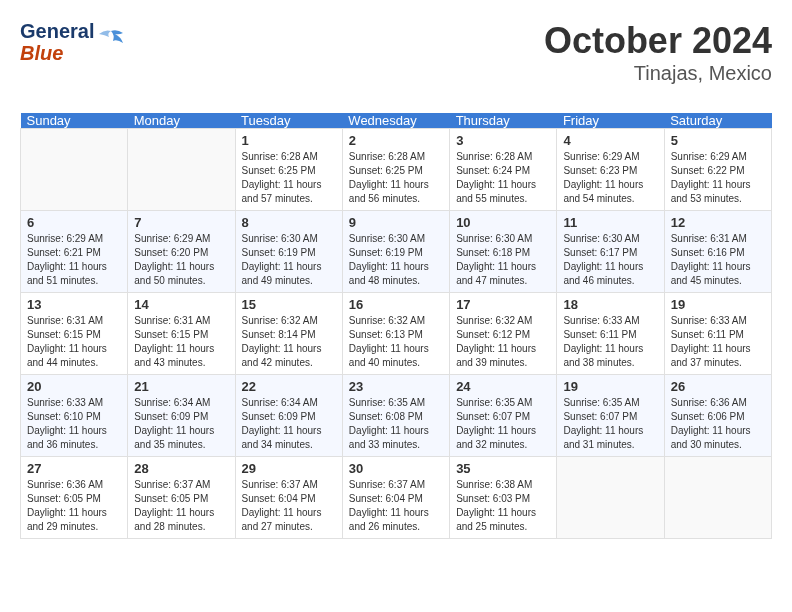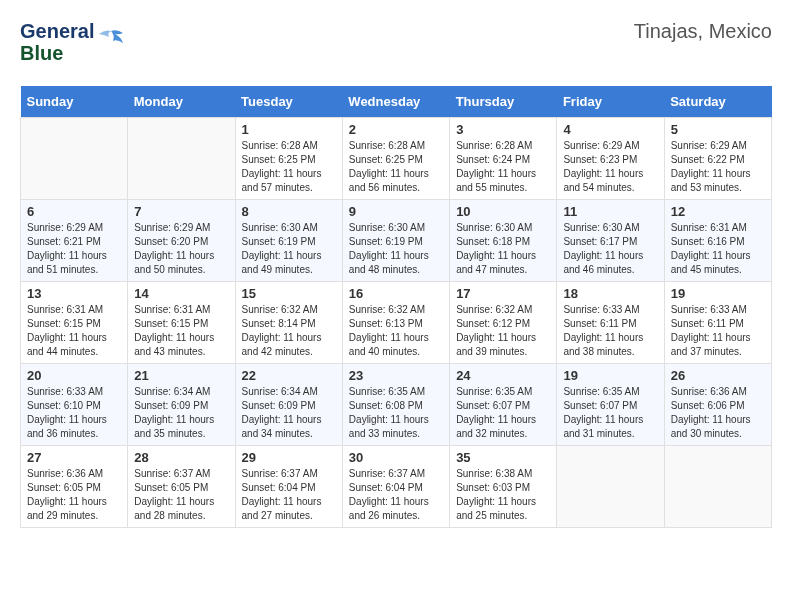--- a/index.html
+++ b/index.html
@@ -7,21 +7,21 @@
       font-family: Arial, sans-serif;
       background: #fff;
       width: 792px;
       min-height: 612px;
       padding: 20px;
     }
     .header {
       display: flex;
       justify-content: space-between;
       align-items: flex-start;
-      margin-bottom: 22px;
+      margin-bottom: 28px;
     }
     .logo {
       display: flex;
       flex-direction: column;
       align-items: flex-start;
     }
     .logo-wrapper {
       display: flex;
       align-items: center;
     }
@@ -39,23 +39,23 @@
     }
     table {
       width: 100%;
       border-collapse: collapse;
       table-layout: fixed;
     }
     th {
       background-color: #3a7bd5;
       color: white;
       text-align: left;
-      padding: 8px 6px;
+      padding: 0 6px;
       font-size: 13px;
-      font-weight: bold;
+      font-weight: normal;
     }
     td {
       vertical-align: top;
       padding: 4px 6px;
       font-size: 10.5px;
       color: #333;
       border: 1px solid #e0e0e0;
       height: 80px;
     }
     .day-num {
@@ -81,32 +81,33 @@
   </style>
 </head>
 <body>
 
 <div class="header">
   <div class="logo">
     <div class="logo-wrapper">
       <div>
         <div style="font-size:20px; font-weight:bold; color:#1a3a6b; line-height:1.1;">
           <span>General</span><br>
-          <span style="color:#14532d;">Blue</span>
+          <span style="color:#c2410c;font-style:italic;">Blue</span>
         </div>
       </div>
       <div style="margin-left:3px;">
         <svg width="28" height="22" viewBox="0 0 28 22">
           <path d="M14 2 Q20 0 26 4 Q22 6 18 5 Q24 8 26 14 Q20 10 16 12 Q18 6 14 2Z" fill="#4a90d9"></path>
           <path d="M14 2 Q8 0 2 5 Q8 6 12 8 Q10 4 14 2Z" fill="#4a90d9" opacity="0.6"></path>
         </svg>
       </div>
     </div>
   </div>
   <div class="title-block">
+    <div class="month-title">October 2024</div>
     <div class="location">Tinajas, Mexico</div>
   </div>
 </div>
 
 <table>
   <thead>
     <tr>
       <th>Sunday</th>
       <th>Monday</th>
       <th>Tuesday</th>

